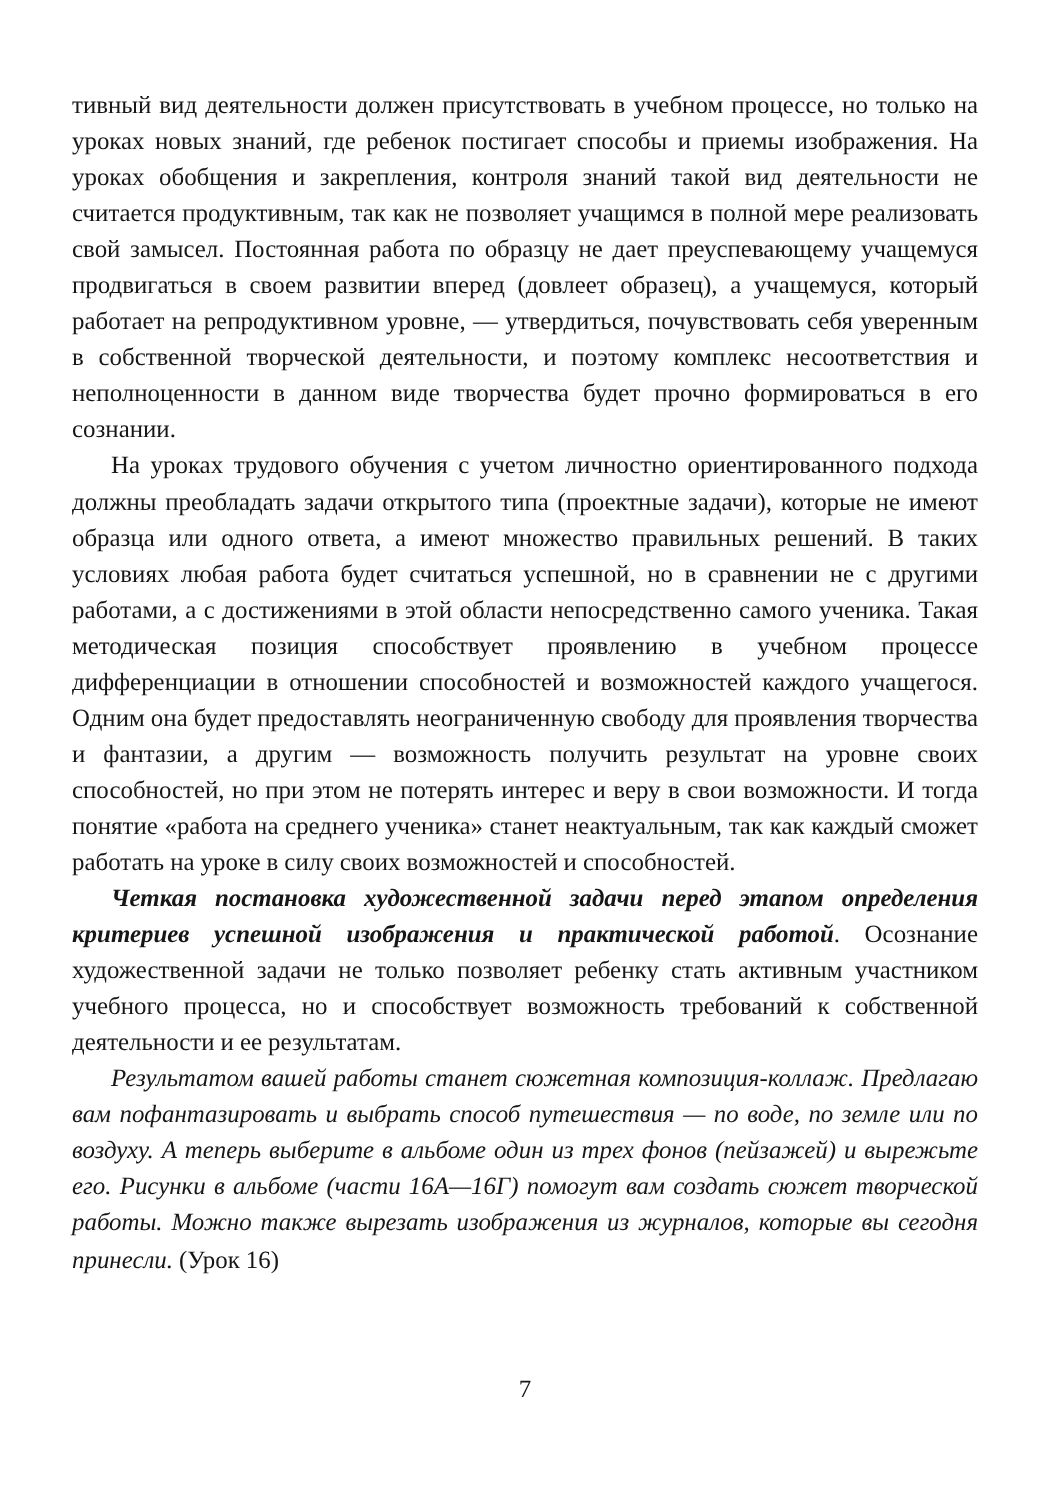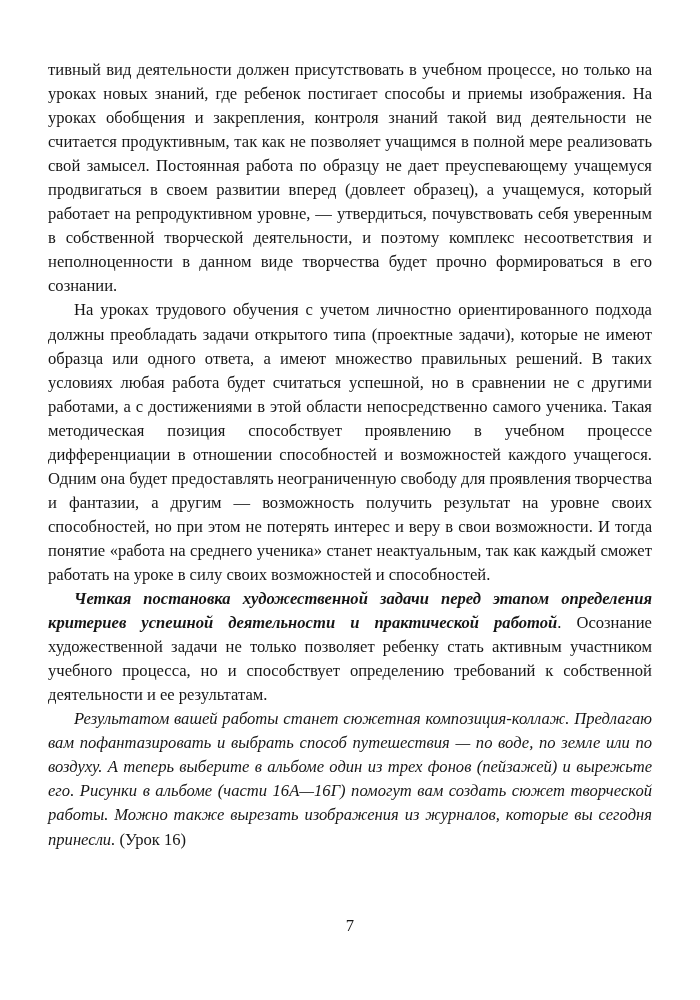--- a/index.html
+++ b/index.html
@@ -79,21 +79,21 @@
 <body>
 
 <div class="page">
 
   <div class="text-block">
 
     <p class="para no-indent">тивный вид деятельности должен присутствовать в учебном процессе, но только на уроках новых знаний, где ребенок постигает способы и приемы изображения. На уроках обобщения и закрепления, контроля знаний такой вид деятельности не считается продуктивным, так как не позволяет учащимся в полной мере реализовать свой замысел. Постоянная работа по образцу не дает преуспевающему учащемуся продвигаться в своем развитии вперед (довлеет образец), а учащемуся, который работает на репродуктивном уровне, — утвердиться, почувствовать себя уверенным в собственной творческой деятельности, и поэтому комплекс несоответствия и неполноценности в данном виде творчества будет прочно формироваться в его сознании.</p>
 
     <p class="para">На уроках трудового обучения с учетом личностно ориентированного подхода должны преобладать задачи открытого типа (проектные задачи), которые не имеют образца или одного ответа, а имеют множество правильных решений. В таких условиях любая работа будет считаться успешной, но в сравнении не с другими работами, а с достижениями в этой области непосредственно самого ученика. Такая методическая позиция способствует проявлению в учебном процессе дифференциации в отношении способностей и возможностей каждого учащегося. Одним она будет предоставлять неограниченную свободу для проявления творчества и фантазии, а другим — возможность получить результат на уровне своих способностей, но при этом не потерять интерес и веру в свои возможности. И тогда понятие «работа на среднего ученика» станет неактуальным, так как каждый сможет работать на уроке в силу своих возможностей и способностей.</p>
 
-    <p class="para"><span class="bi">Четкая постановка художественной задачи перед этапом определения критериев успешной деятельности и практической работой</span><span>. Осознание художественной задачи не только позволяет ребенку стать активным участником учебного процесса, но и способствует определению требований к собственной деятельности и ее результатам.</span></p>
+    <p class="para"><span class="bi">Четкая постановка художественной задачи перед этапом определения критериев успешной изображения и практической работой</span><span>. Осознание художественной задачи не только позволяет ребенку стать активным участником учебного процесса, но и способствует возможность требований к собственной деятельности и ее результатам.</span></p>
 
     <p class="para italic"><span>Результатом вашей работы станет сюжетная композиция-коллаж. Предлагаю вам пофантазировать и выбрать способ путешествия — по воде, по земле или по воздуху. А теперь выберите в альбоме один из трех фонов (пейзажей) и вырежьте его. Рисунки в альбоме (части 16А—16Г) помогут вам создать сюжет творческой работы. Можно также вырезать изображения из журналов, которые вы сегодня принесли.</span><span class="roman"> (Урок 16)</span></p>
 
 
   </div>
 
   <div class="page-number">7</div>
 
 </div>
 

